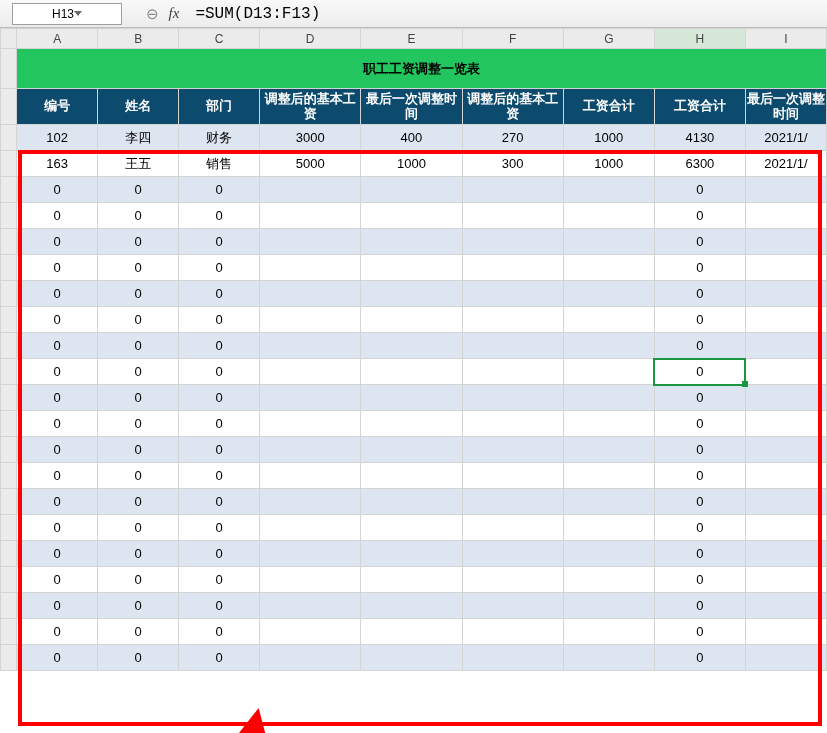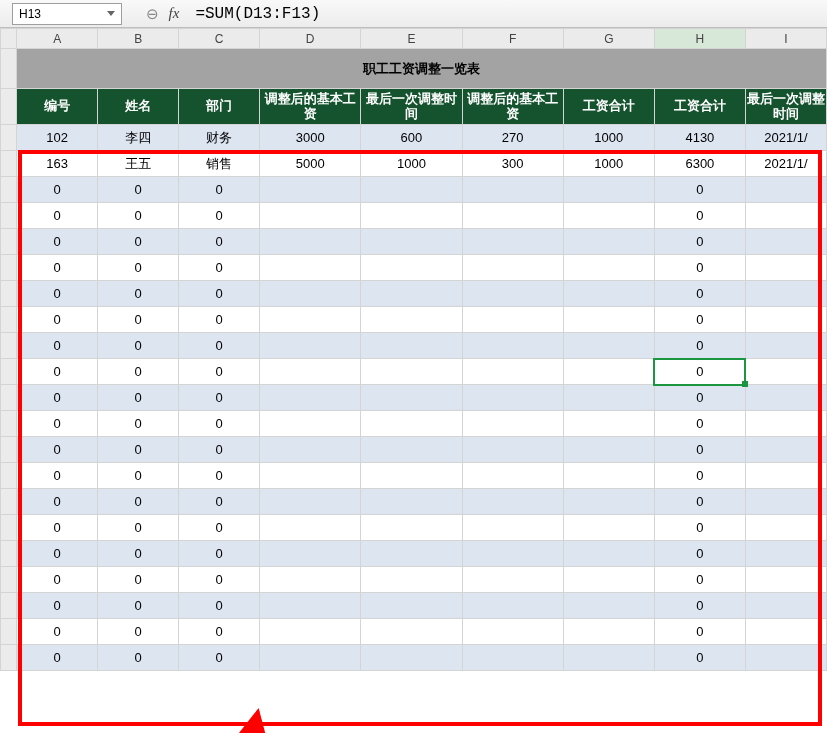--- a/index.html
+++ b/index.html
@@ -25,21 +25,21 @@
     width: 110px;
     height: 22px;
     margin: 0 4px 0 12px;
     border: 1px solid #9e9e9e;
     background: #fff;
     padding: 0 6px;
     line-height: 20px;
     font-size: 12px;
     display: flex;
     align-items: center;
-    justify-content: space-between;
+    justify-content: center;
   }
   .name-box .caret {
     width: 0; height: 0;
     border-left: 4px solid transparent;
     border-right: 4px solid transparent;
     border-top: 5px solid #666;
   }
   .fb-sep { width: 20px; }
   .fb-zoom {
     color: #888;
@@ -95,24 +95,24 @@
     background: #ebebeb;
     color: #444;
     font-size: 11px;
   }
 
   
   .title-cell {
     height: 40px;
     font-size: 22px;
     font-weight: bold;
-    background: #a3a3a3;
+    background: #22c55e;
   }
   .hdr-cell {
-    background: #14532d;
+    background: #0c4a6e;
     color: #fff;
     font-weight: bold;
     height: 36px;
     font-size: 13px;
     line-height: 1.15;
     padding: 2px 2px;
     white-space: normal;
   }
   .data-row td.cell {
     height: 26px;
@@ -206,21 +206,21 @@
         <td class="hdr-cell">工资合计</td>
         <td class="hdr-cell">工资合计</td>
         <td class="hdr-cell">最后一次调整时间</td>
       </tr>
       <tr class="data-row band">
         <td class="rowhdr"></td>
         <td class="cell">102</td>
         <td class="cell">李四</td>
         <td class="cell">财务</td>
         <td class="cell">3000</td>
-        <td class="cell">600</td>
+        <td class="cell">400</td>
         <td class="cell">270</td>
         <td class="cell">1000</td>
         <td class="cell">4130</td>
         <td class="cell">2021/1/</td>
       </tr>
       <tr class="data-row">
         <td class="rowhdr"></td>
         <td class="cell">163</td>
         <td class="cell">王五</td>
         <td class="cell">销售</td>

